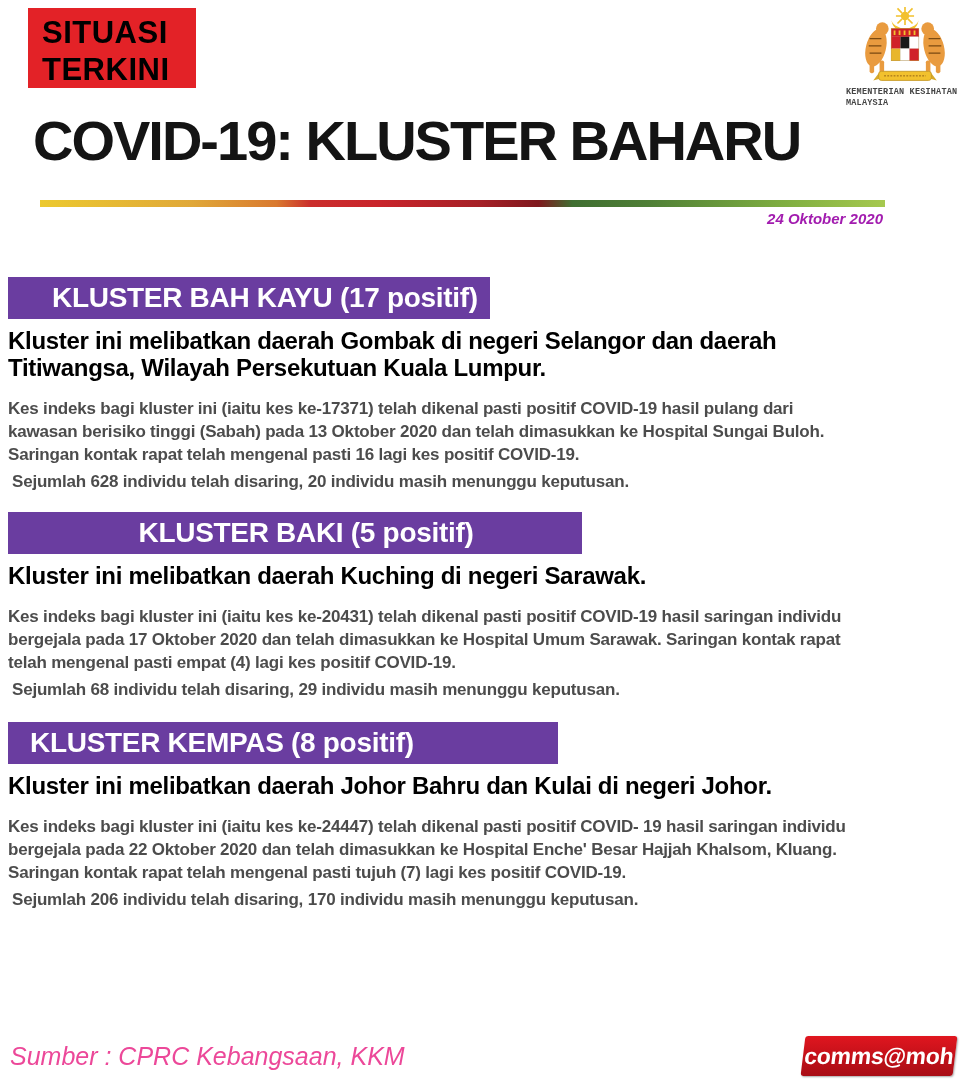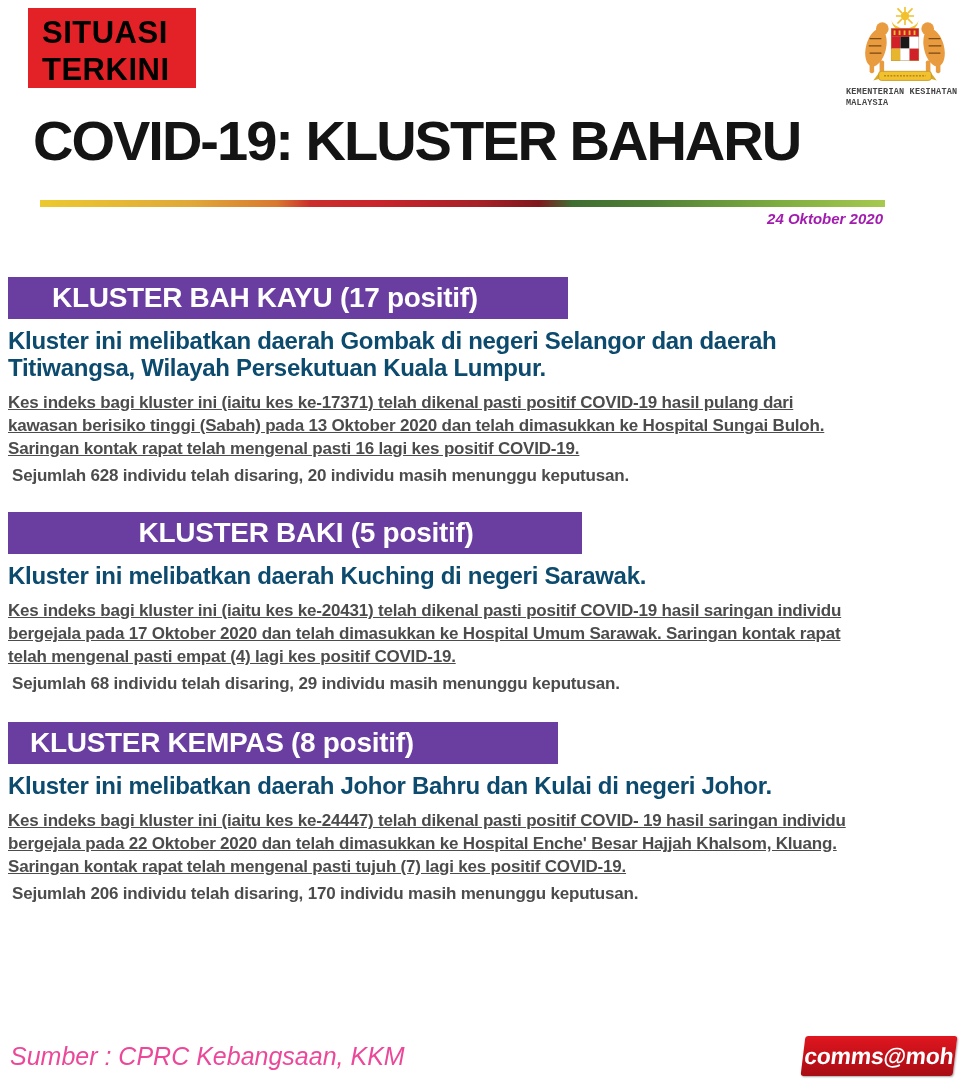--- a/index.html
+++ b/index.html
@@ -27,29 +27,29 @@
                  #7fae41 88%,#a6c94f 100%);}
 
   .report-date{position:absolute;top:210px;right:82px;font-size:15px;font-weight:bold;
       font-style:italic;color:#a21caf;}
 
   
   .cluster{position:absolute;left:8px;width:952px;}
   .cluster-bar{height:42px;background:#6a3da0;color:#ffffff;font-weight:bold;
       font-size:28px;line-height:42px;padding-left:22px;box-sizing:border-box;
       letter-spacing:-0.3px;white-space:nowrap;overflow:hidden;}
-  .cluster-subtitle{margin-top:8px;font-size:24px;font-weight:bold;color:#0c4a6e;
+  .cluster-subtitle{margin-top:8px;font-size:24px;font-weight:bold;color:#000000;
       line-height:27px;letter-spacing:-0.3px;white-space:pre-line;}
-  .cluster-body{margin-top:10px;font-size:17px;font-weight:bold;color:#4c4c4c;
-      line-height:23px;letter-spacing:-0.2px;white-space:pre-line;text-decoration:underline;}
+  .cluster-body{margin-top:16px;font-size:17px;font-weight:bold;color:#4c4c4c;
+      line-height:23px;letter-spacing:-0.2px;white-space:pre-line;}
   .cluster-summary{margin-top:4px;padding-left:4px;font-size:17px;font-weight:bold;
       color:#4c4c4c;line-height:23px;letter-spacing:-0.2px;white-space:pre-line;}
 
   .c1{top:277px;} .c2{top:512px;} .c3{top:722px;}
-  .c1 .cluster-bar{width:560px;padding-left:44px;} .c2 .cluster-bar{width:574px;text-align:center;} .c3 .cluster-bar{width:550px;}
+  .c1 .cluster-bar{width:482px;padding-left:44px;} .c2 .cluster-bar{width:574px;text-align:center;} .c3 .cluster-bar{width:550px;}
 
   
   .source-line{position:absolute;left:10px;top:1042px;font-size:25px;font-style:italic;
       color:#ec4899;}
   .comms-badge{position:absolute;right:10px;top:1036px;width:152px;height:40px;
       background:linear-gradient(180deg,#e0161f 0%,#c11019 55%,#a80d15 100%);
       transform:skewX(-7deg);border-radius:3px;color:#ffffff;font-weight:bold;
       font-size:23px;line-height:40px;text-align:center;letter-spacing:-0.3px;
       box-shadow:1px 1px 2px rgba(0,0,0,0.35);}
 </style>

